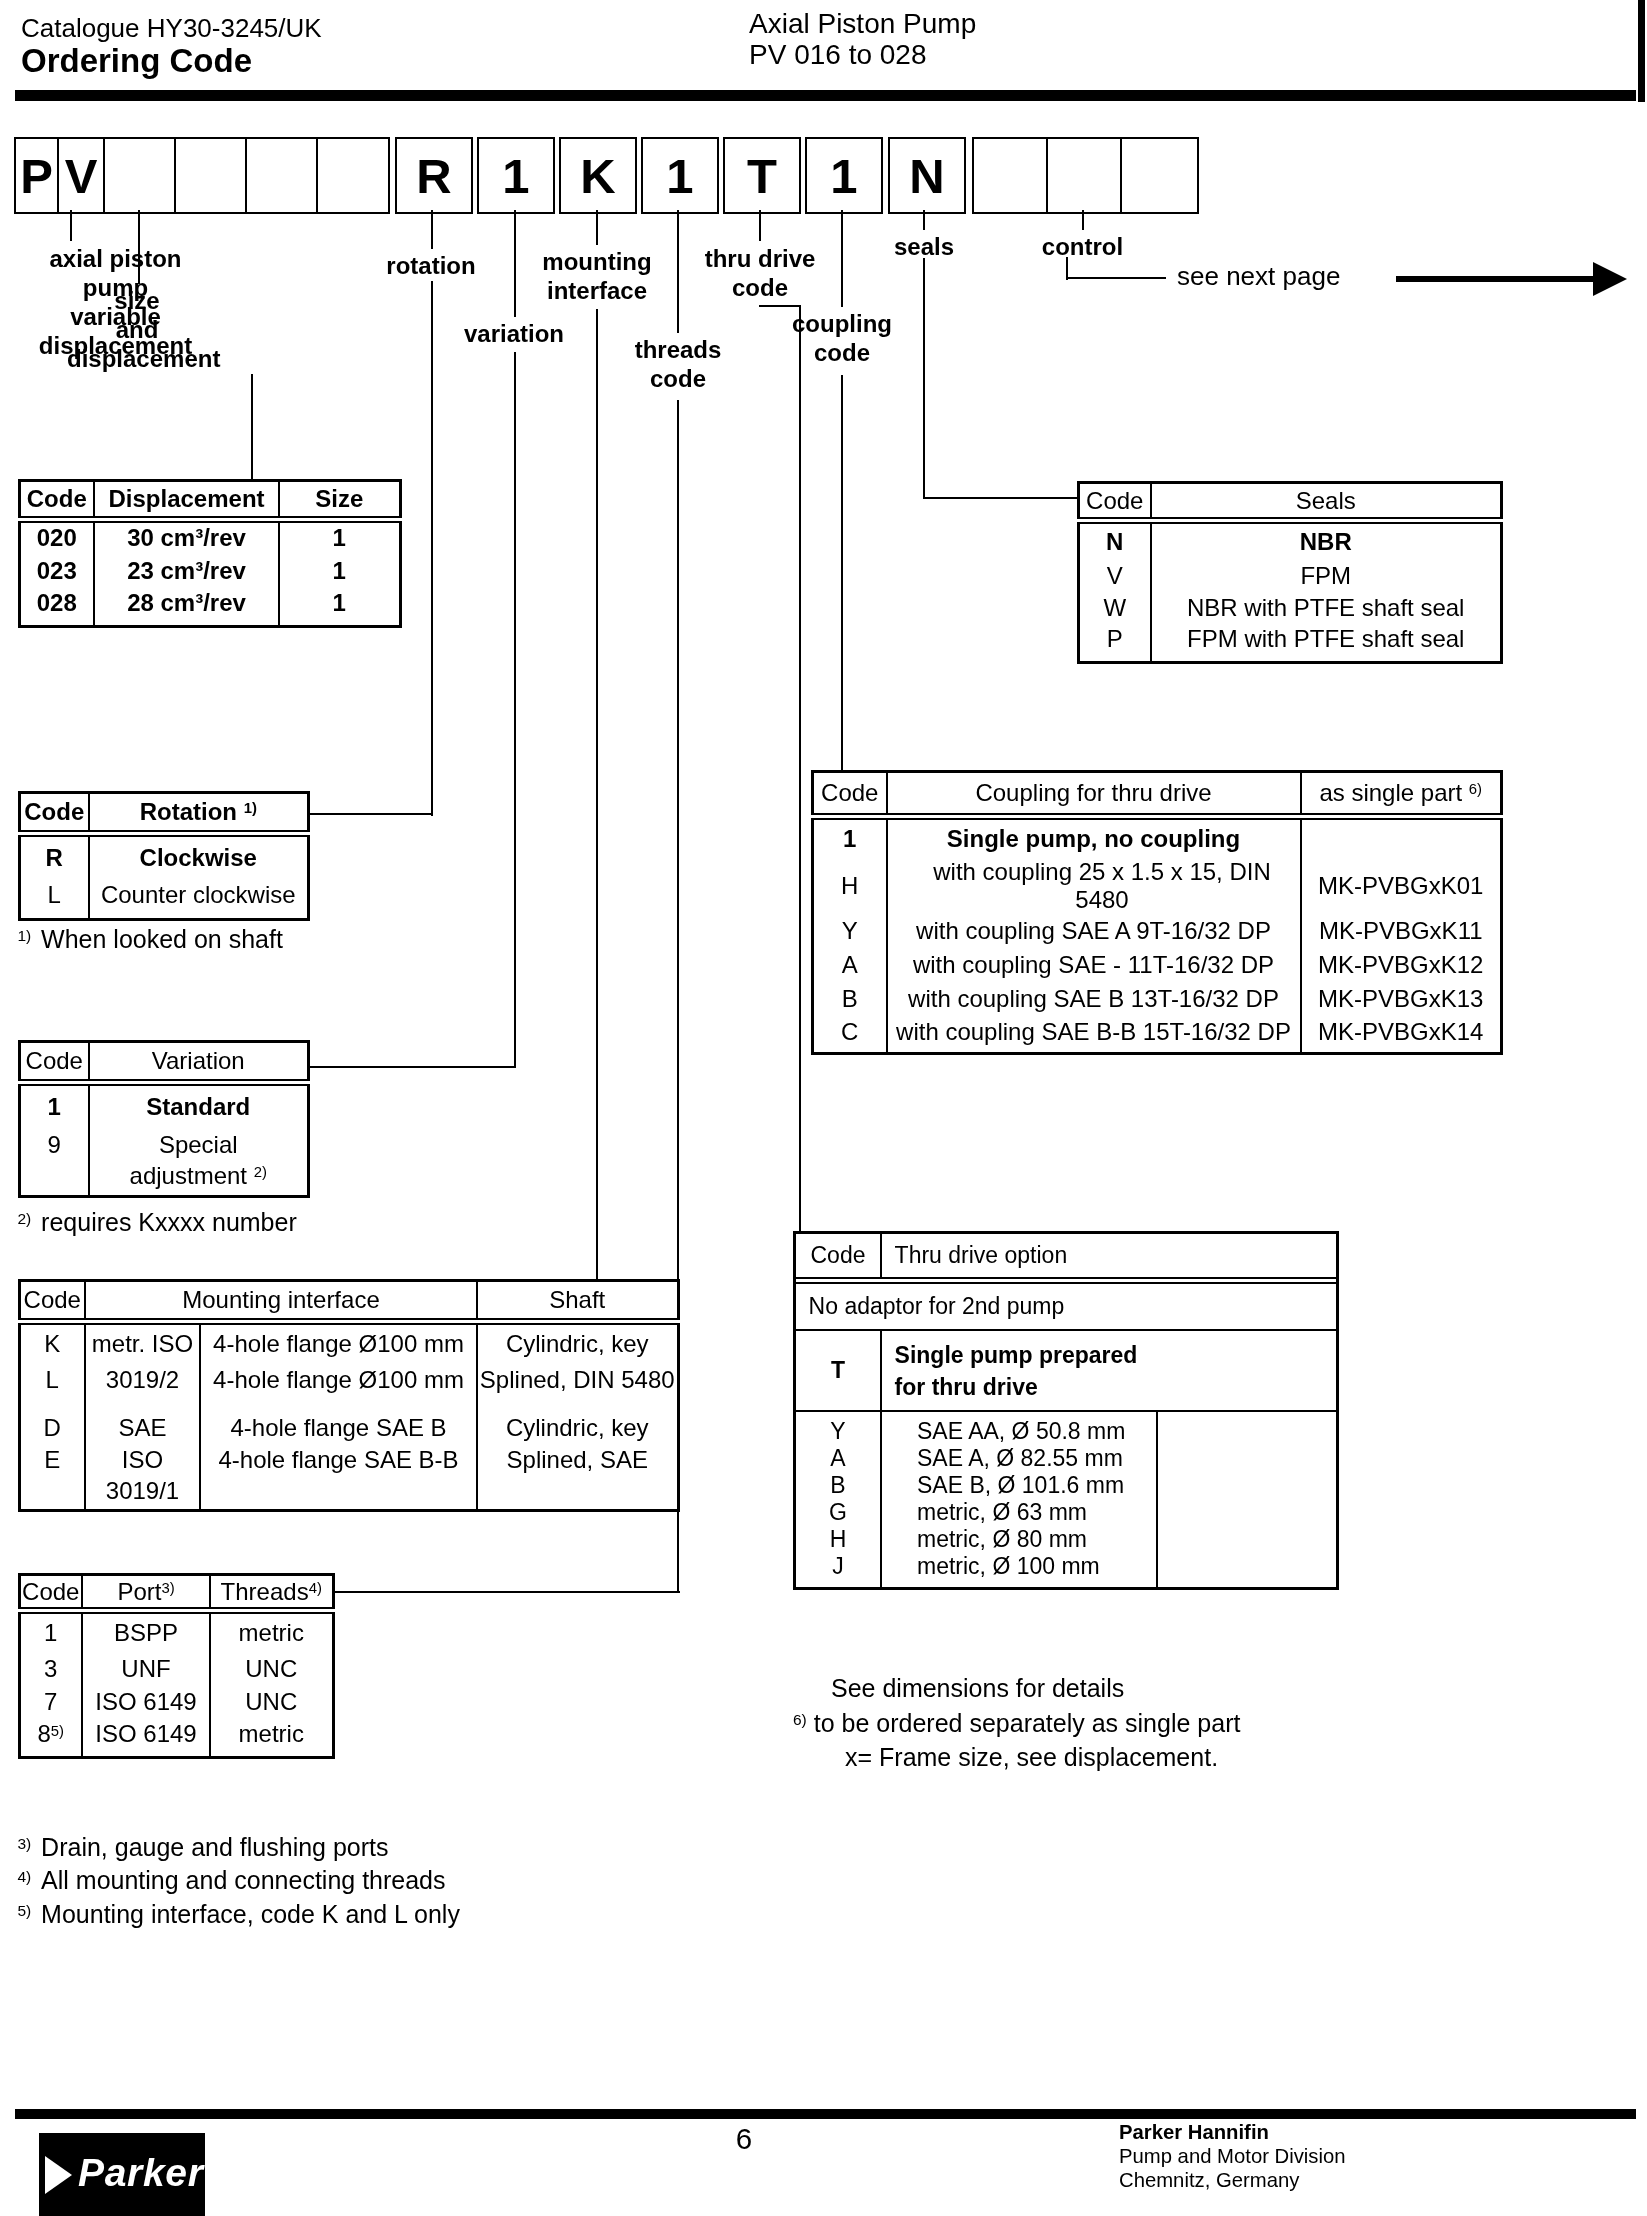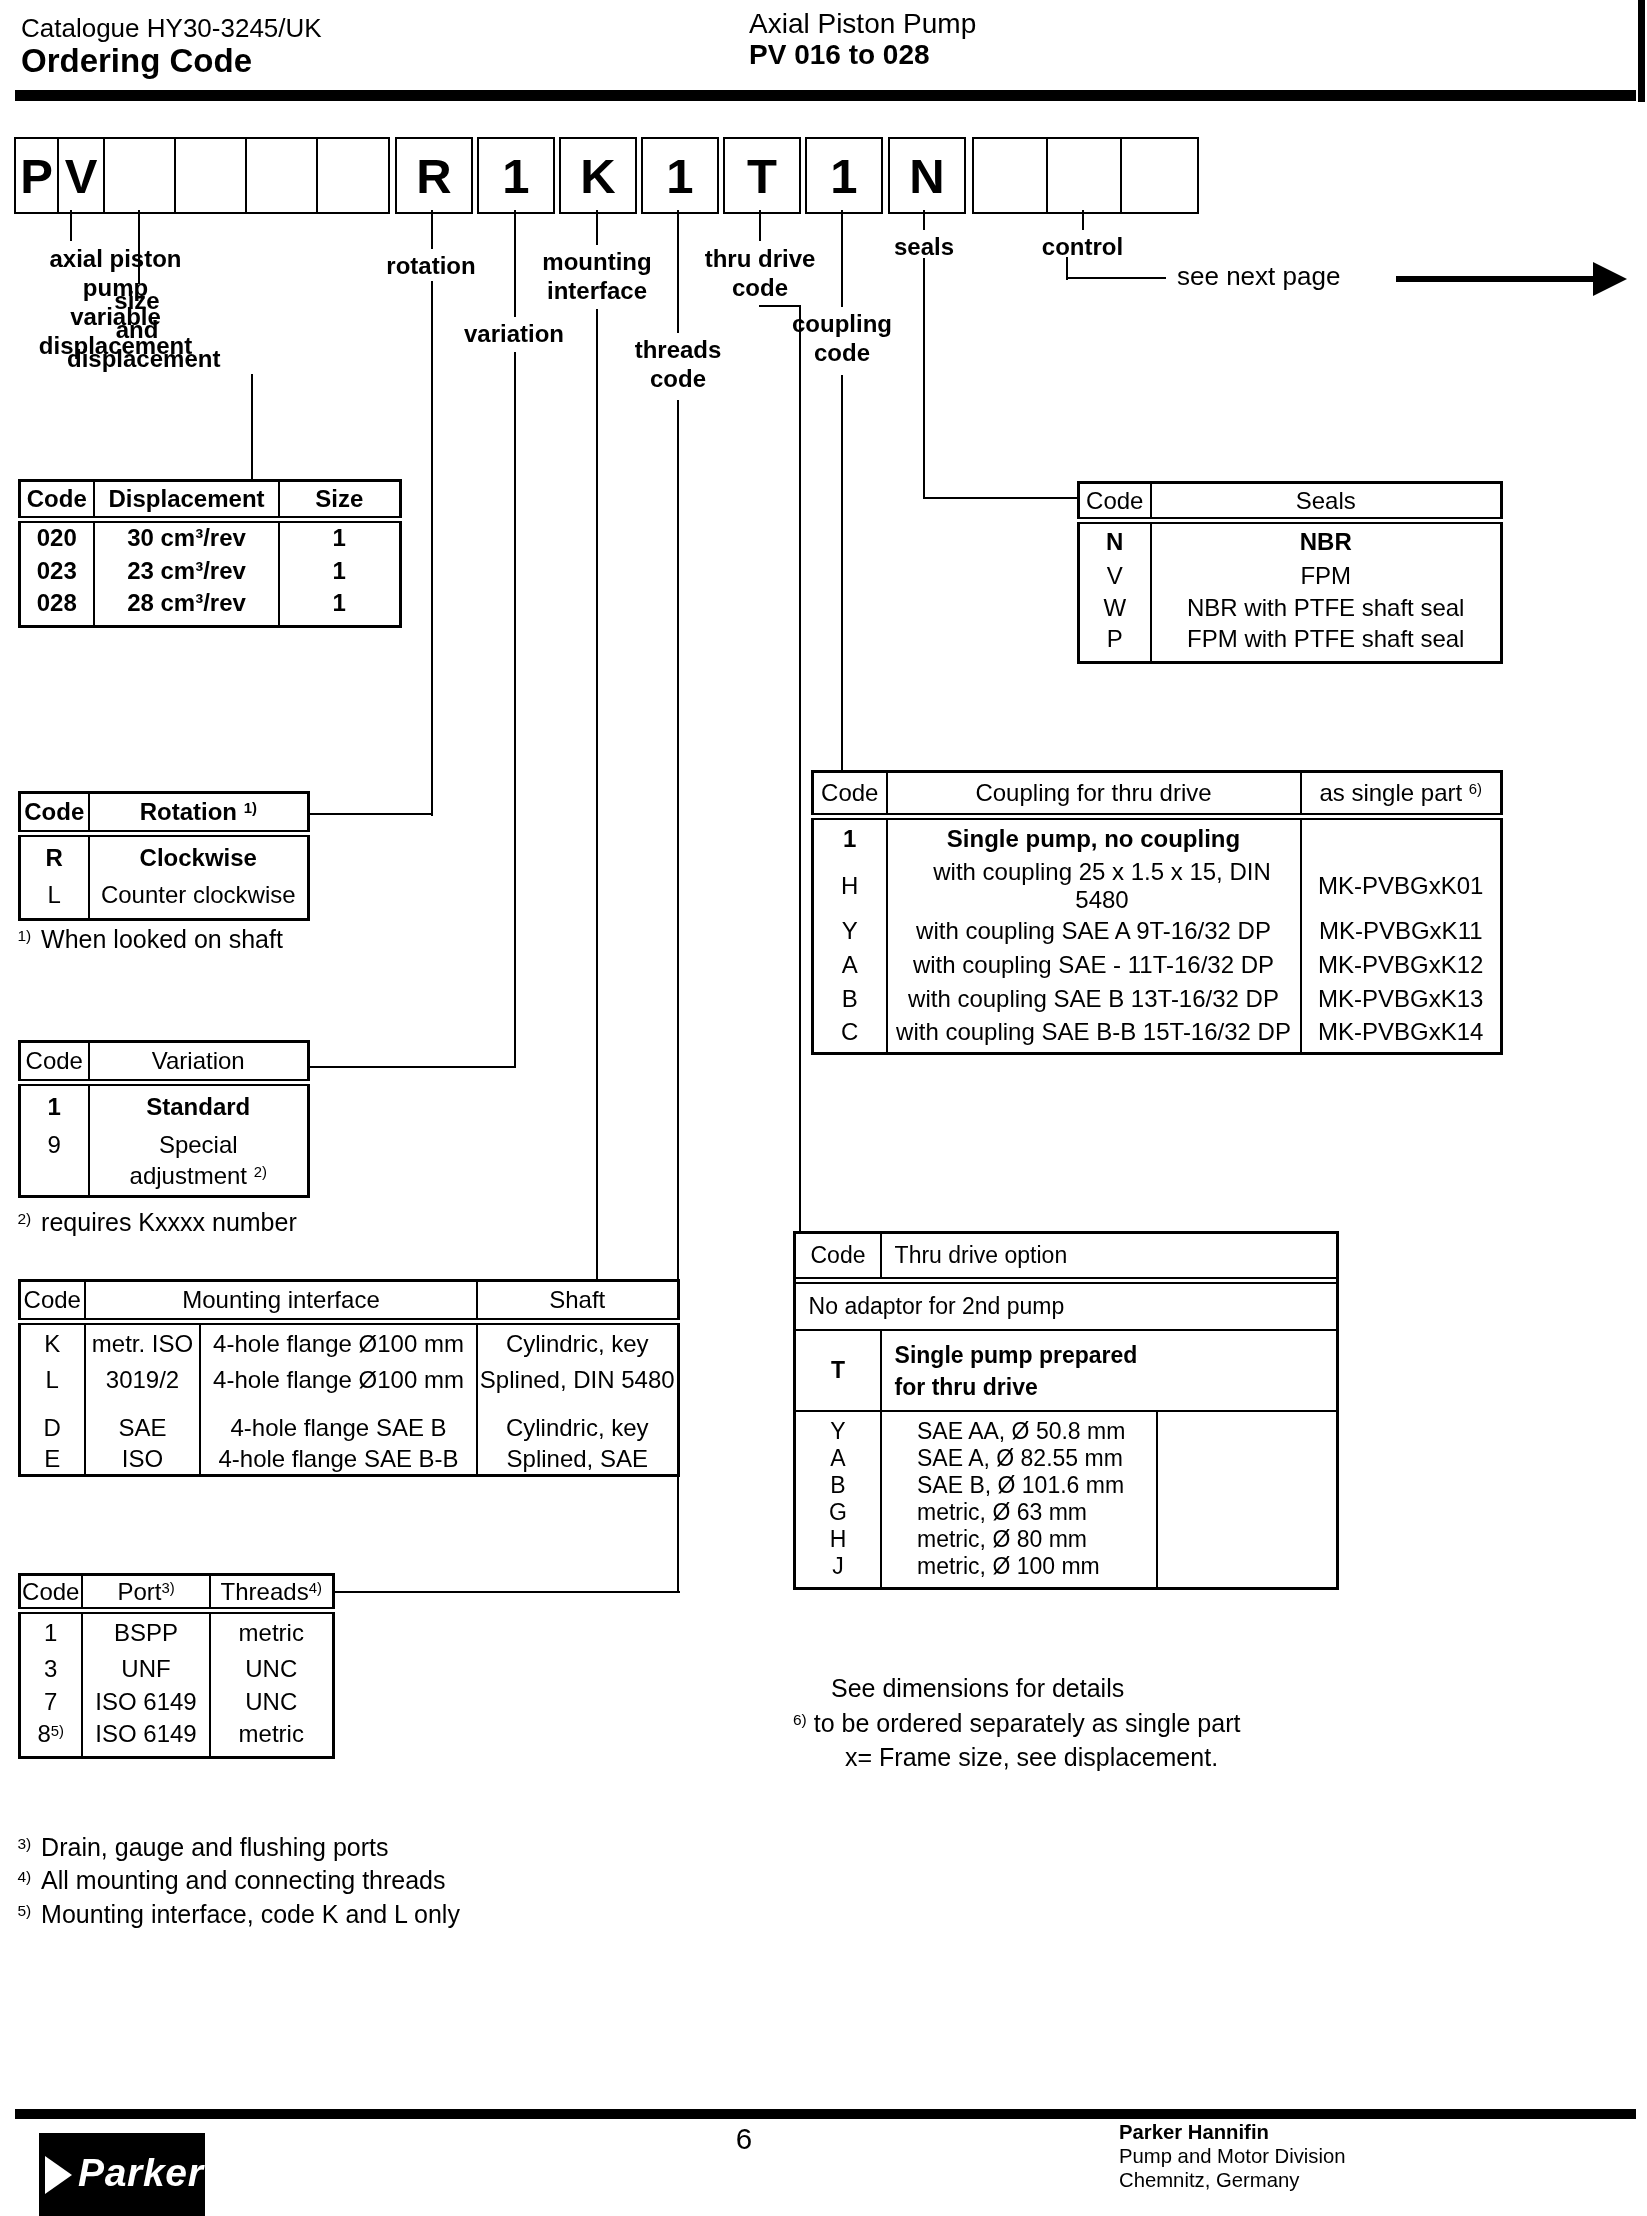--- a/index.html
+++ b/index.html
@@ -4,21 +4,21 @@
 <style>
   html,body{margin:0;padding:0;background:#e8e8e8}
   #page{position:relative;width:1647px;height:2216px;background:#ffffff;
         font-family:"Liberation Sans",sans-serif;color:#000;overflow:hidden}
   .abs{position:absolute}
   .ln{position:absolute;background:#000}
   
   #cat{left:21px;top:12.6px;font-size:26px}
   #title{left:21px;top:42px;font-size:33px;font-weight:bold}
   #prod{left:749px;top:8.4px;font-size:28px}
-  #range{left:749px;top:39px;font-size:28px;font-weight:bold}
+  #range{left:749px;top:39px;font-size:28px;font-weight:normal}
   #toprule{left:15.4px;top:90px;width:1621px;height:10.5px}
   #trimmark{left:1638px;top:0;width:7px;height:102px}
   
   .codebox{position:absolute;top:137px;height:73px;border:2.8px solid #000;display:flex;background:#fff}
   .codebox .cell{display:flex;align-items:center;justify-content:center;
                  font-weight:bold;font-size:49px;border-right:2.1px solid #000;height:100%}
   .codebox .cell:last-child{border-right:none}
   
   .lbl{position:absolute;font-weight:bold;font-size:24px;line-height:29px;text-align:center}
   #seenext{position:absolute;left:1177px;top:261px;font-size:26px}
@@ -370,20 +370,26 @@
           <td>D</td>
           <td>SAE</td>
           <td>4-hole flange SAE B</td>
           <td>Cylindric, key</td>
         </tr>
     <tr style="height:32px">
           <td>E</td>
           <td>ISO</td>
           <td>4-hole flange SAE B-B</td>
           <td>Splined, SAE</td>
+        </tr>
+    <tr style="height:35px">
+          <td style="padding-bottom:4.2px"></td>
+          <td style="padding-bottom:4.2px">3019/1</td>
+          <td style="padding-bottom:4.2px"></td>
+          <td style="padding-bottom:4.2px"></td>
         </tr>
   </tbody>
     </table>
 
   <div id="tt">
     <div class="row hd">
       <div class="c-code">Code</div>
       <div class="c-rest">Thru drive option</div>
     </div>
     <div class="row noadapt">No adaptor for 2nd pump</div>

